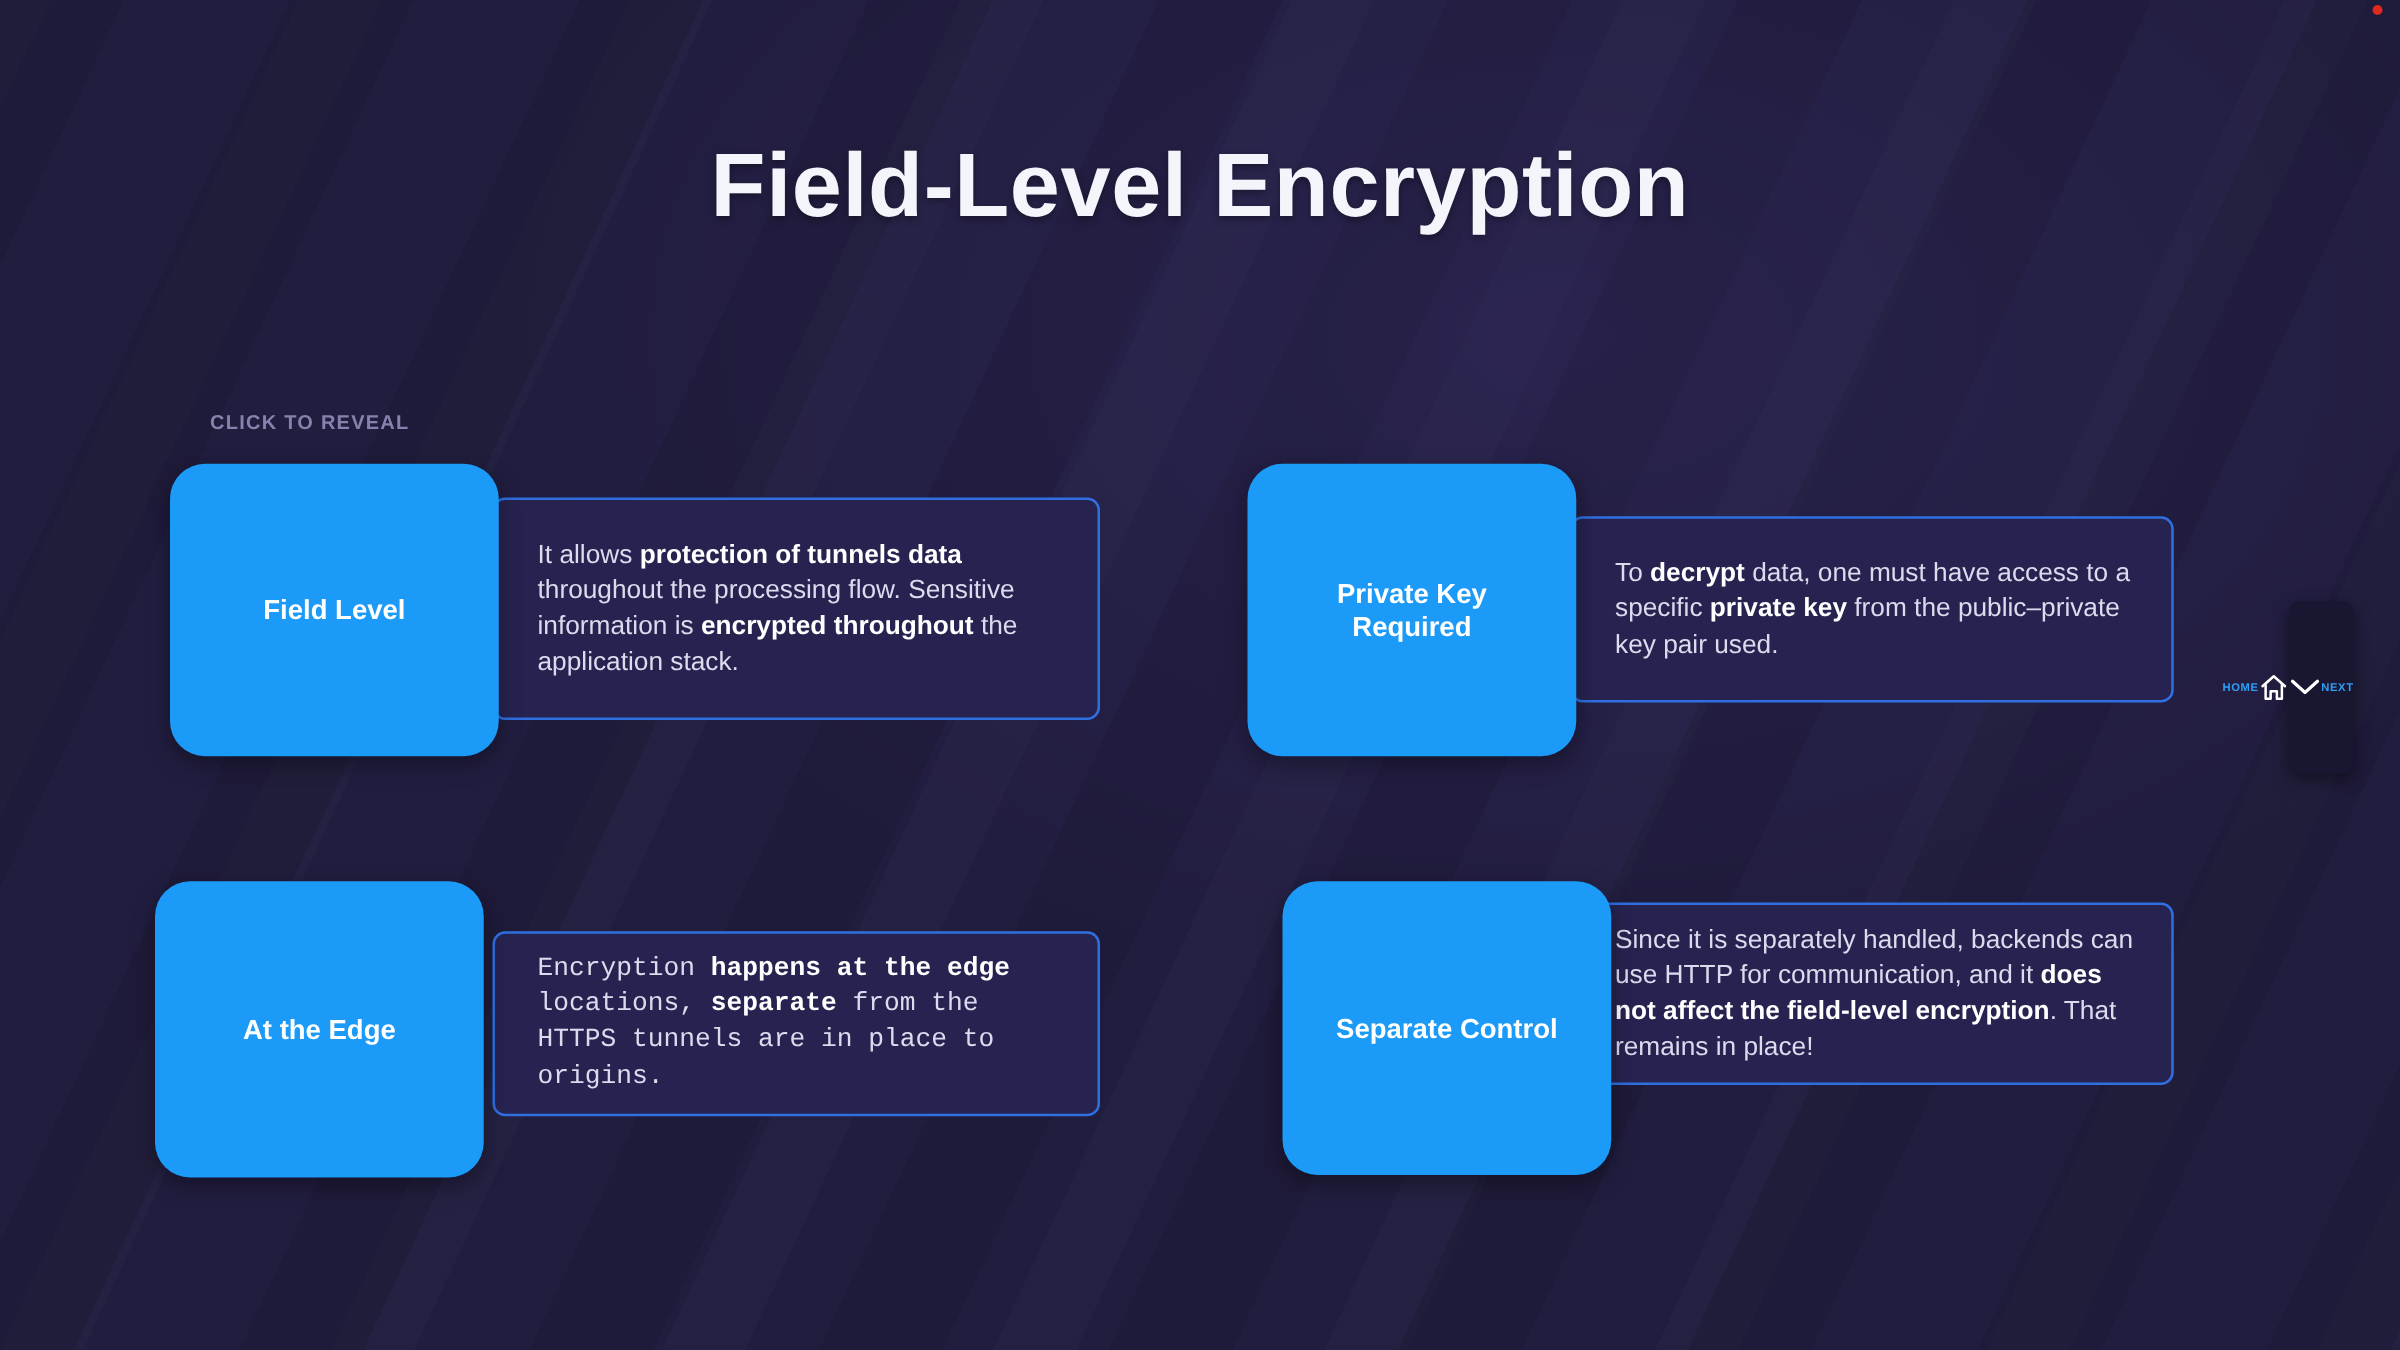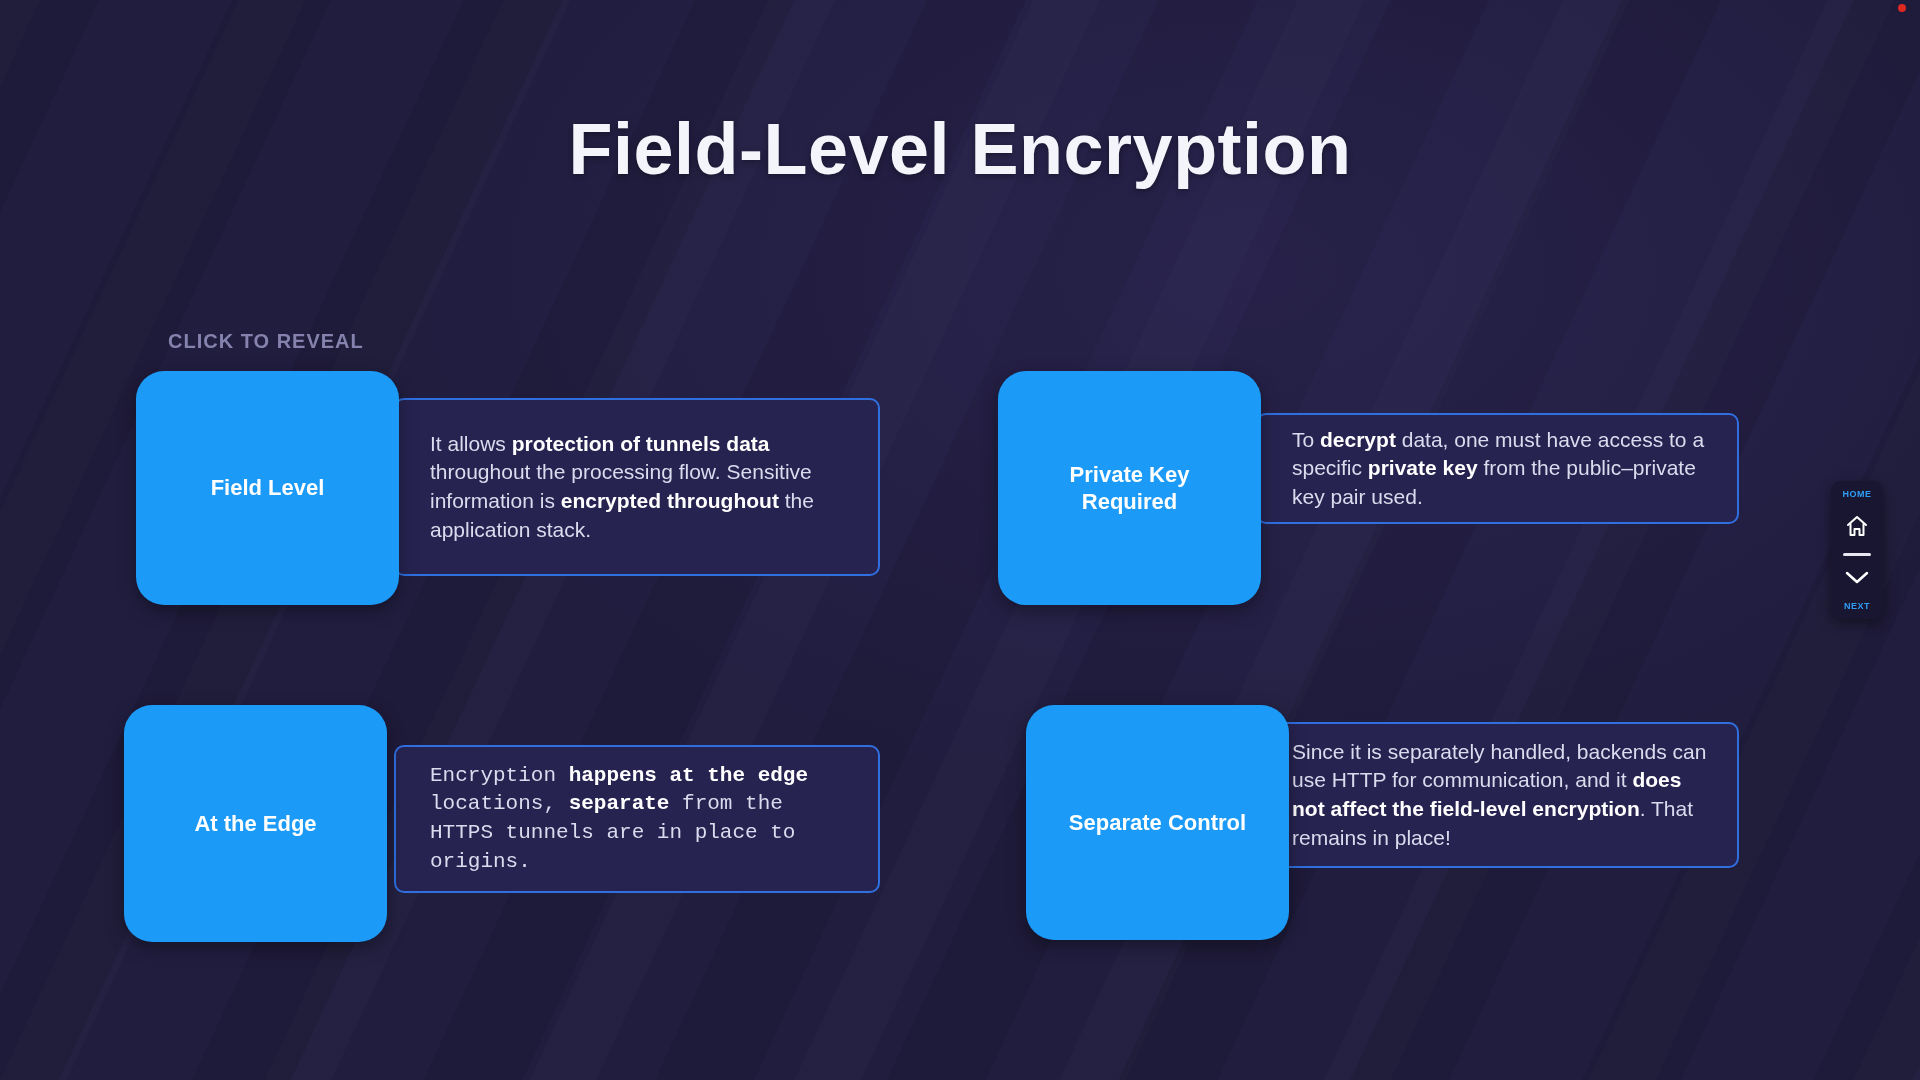--- a/index.html
+++ b/index.html
@@ -13,21 +13,21 @@
       #211d3f;
     color:#fff;
   }
   .title{
     position:absolute;top:108px;left:0;width:100%;
     text-align:center;font-size:72px;font-weight:800;letter-spacing:0.5px;
     color:#f4f4fb;text-shadow:0 2px 6px rgba(0,0,0,0.35);
   }
   .hint{
     position:absolute;left:168px;top:330px;
-    font-size:20px;font-weight:700;letter-spacing:1px;color:#8582ad;
+    font-size:16px;font-weight:700;letter-spacing:1px;color:#8582ad;
   }
   .pair{position:absolute;}
   .reveal-btn{
     position:absolute;z-index:2;
     background:#1b9af7;border:none;border-radius:28px;
     display:flex;align-items:center;justify-content:center;
     color:#fff;font-weight:700;font-size:22px;line-height:1.25;text-align:center;
     padding:0 22px;box-sizing:border-box;cursor:pointer;
     box-shadow:0 6px 18px rgba(0,0,0,0.35);
     font-family:inherit;
@@ -39,31 +39,31 @@
     padding:18px 26px 18px 34px;
   }
   .panel-text{
     font-size:21px;line-height:1.36;color:#dcdbee;
   }
   .panel-text b{color:#ffffff;font-weight:700;}
   
   #pair-1 .reveal-btn{left:136px;top:371px;width:263px;height:234px;}
   #pair-1 .panel{left:394px;top:398px;width:486px;height:178px;}
   #pair-2 .reveal-btn{left:998px;top:371px;width:263px;height:234px;}
-  #pair-2 .panel{left:1256px;top:413px;width:483px;height:111px;justify-content:flex-end;}
+  #pair-2 .panel{left:1256px;top:413px;width:483px;height:149px;justify-content:flex-end;}
   #pair-3 .reveal-btn{left:124px;top:705px;width:263px;height:237px;}
   #pair-3 .panel{left:394px;top:745px;width:486px;height:148px;font-family:Liberation Mono, monospace;}
   #pair-4 .reveal-btn{left:998px;top:705px;width:263px;height:235px;margin-left:28px;}
   #pair-4 .panel{left:1256px;top:722px;width:483px;height:146px;}
   
   .side-nav{
     position:absolute;left:1831px;top:481px;width:52px;height:138px;
     background:#191631;border-radius:9px;
     box-shadow:0 4px 14px rgba(0,0,0,0.45);
-    display:flex;flex-direction:column;align-items:center;justify-content:space-between;
+    display:flex;flex-direction:row;align-items:center;justify-content:flex-end;
     padding:8px 0;box-sizing:border-box;z-index:5;
   }
   .side-nav .nav-label{
     font-size:9px;font-weight:800;letter-spacing:0.5px;color:#2f9df5;
   }
   .side-nav .nav-icon{display:flex;align-items:center;justify-content:center;cursor:pointer;}
   .side-nav .divider{width:28px;height:3px;background:#e8e8f2;border-radius:2px;}
   .rec-dot{
     position:absolute;right:14px;top:4px;width:8px;height:8px;border-radius:50%;
     background:#df281f;z-index:6;

